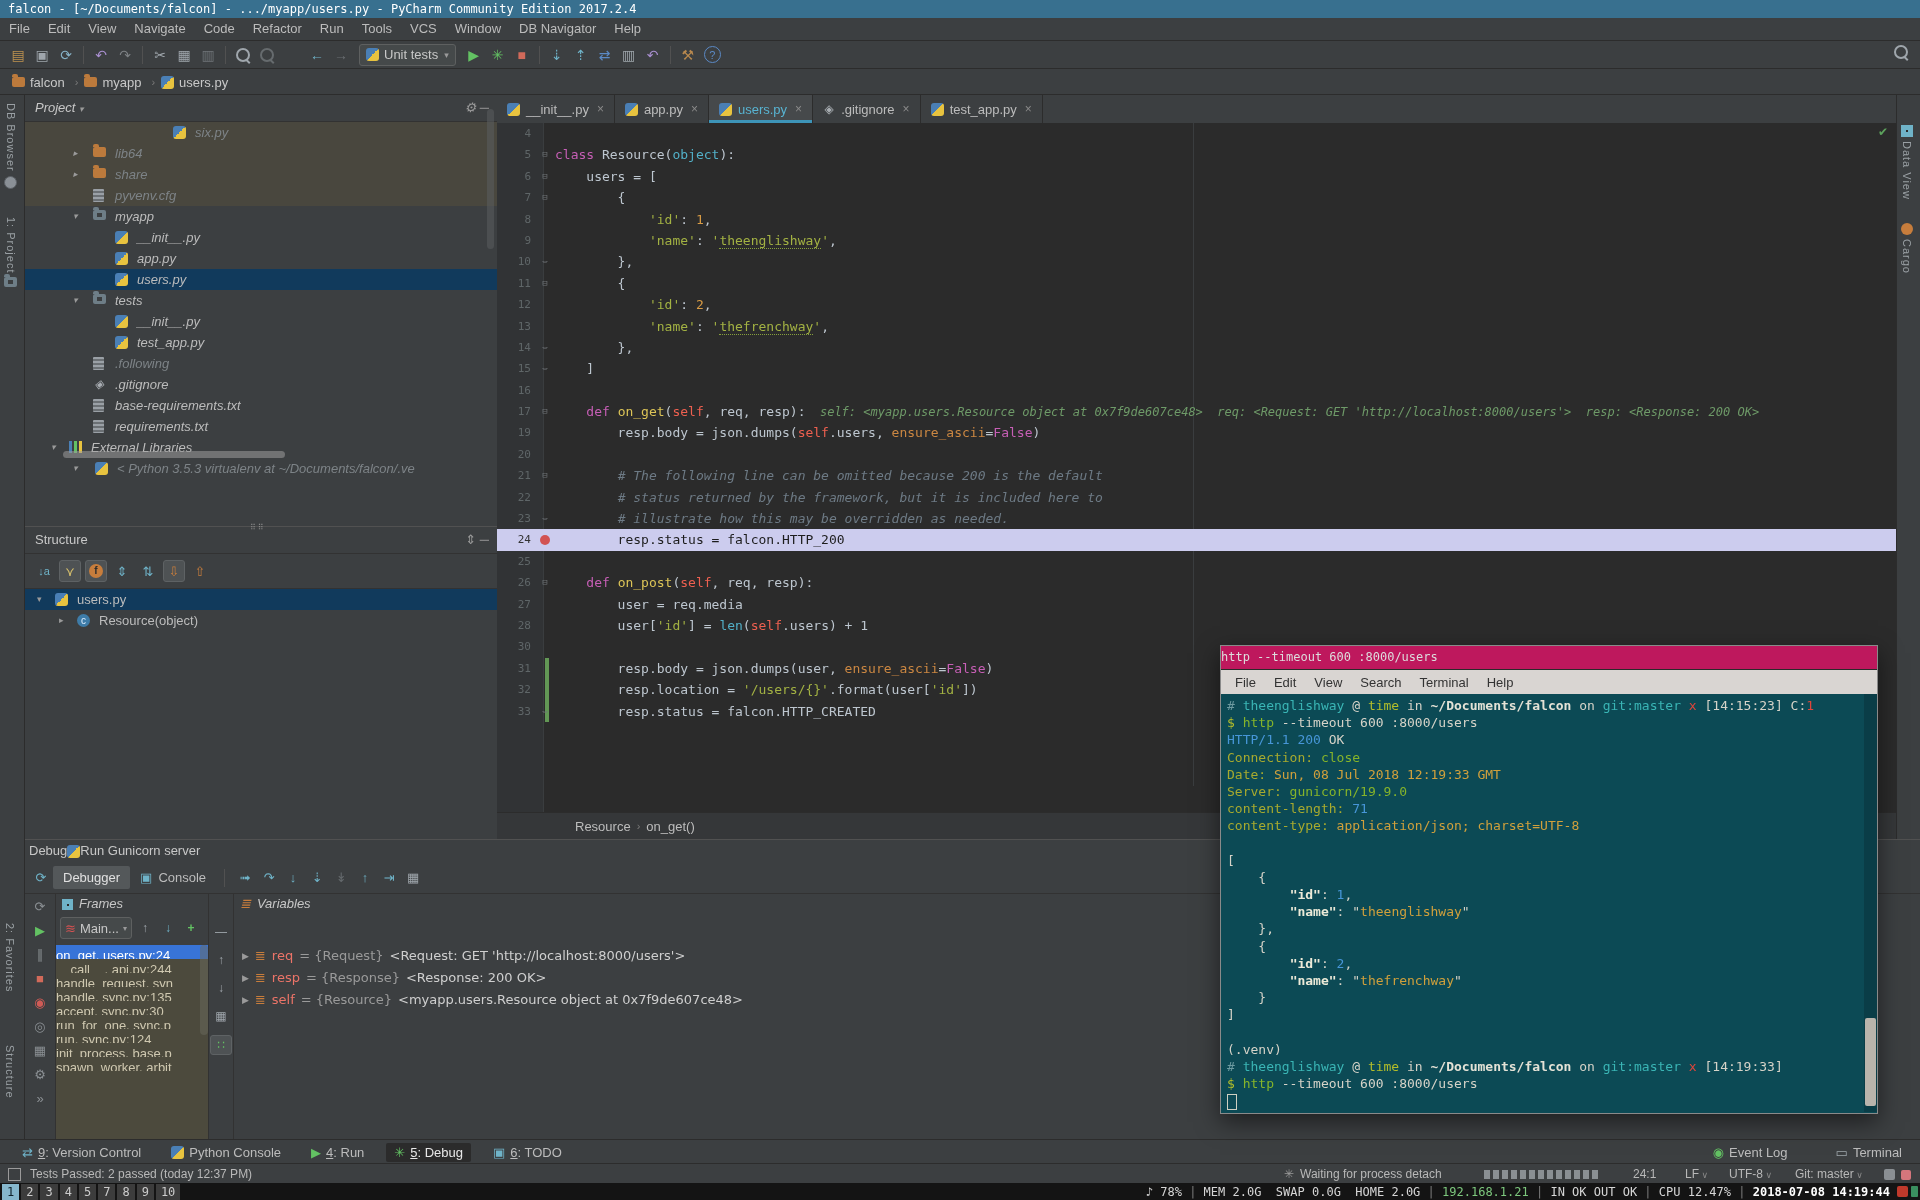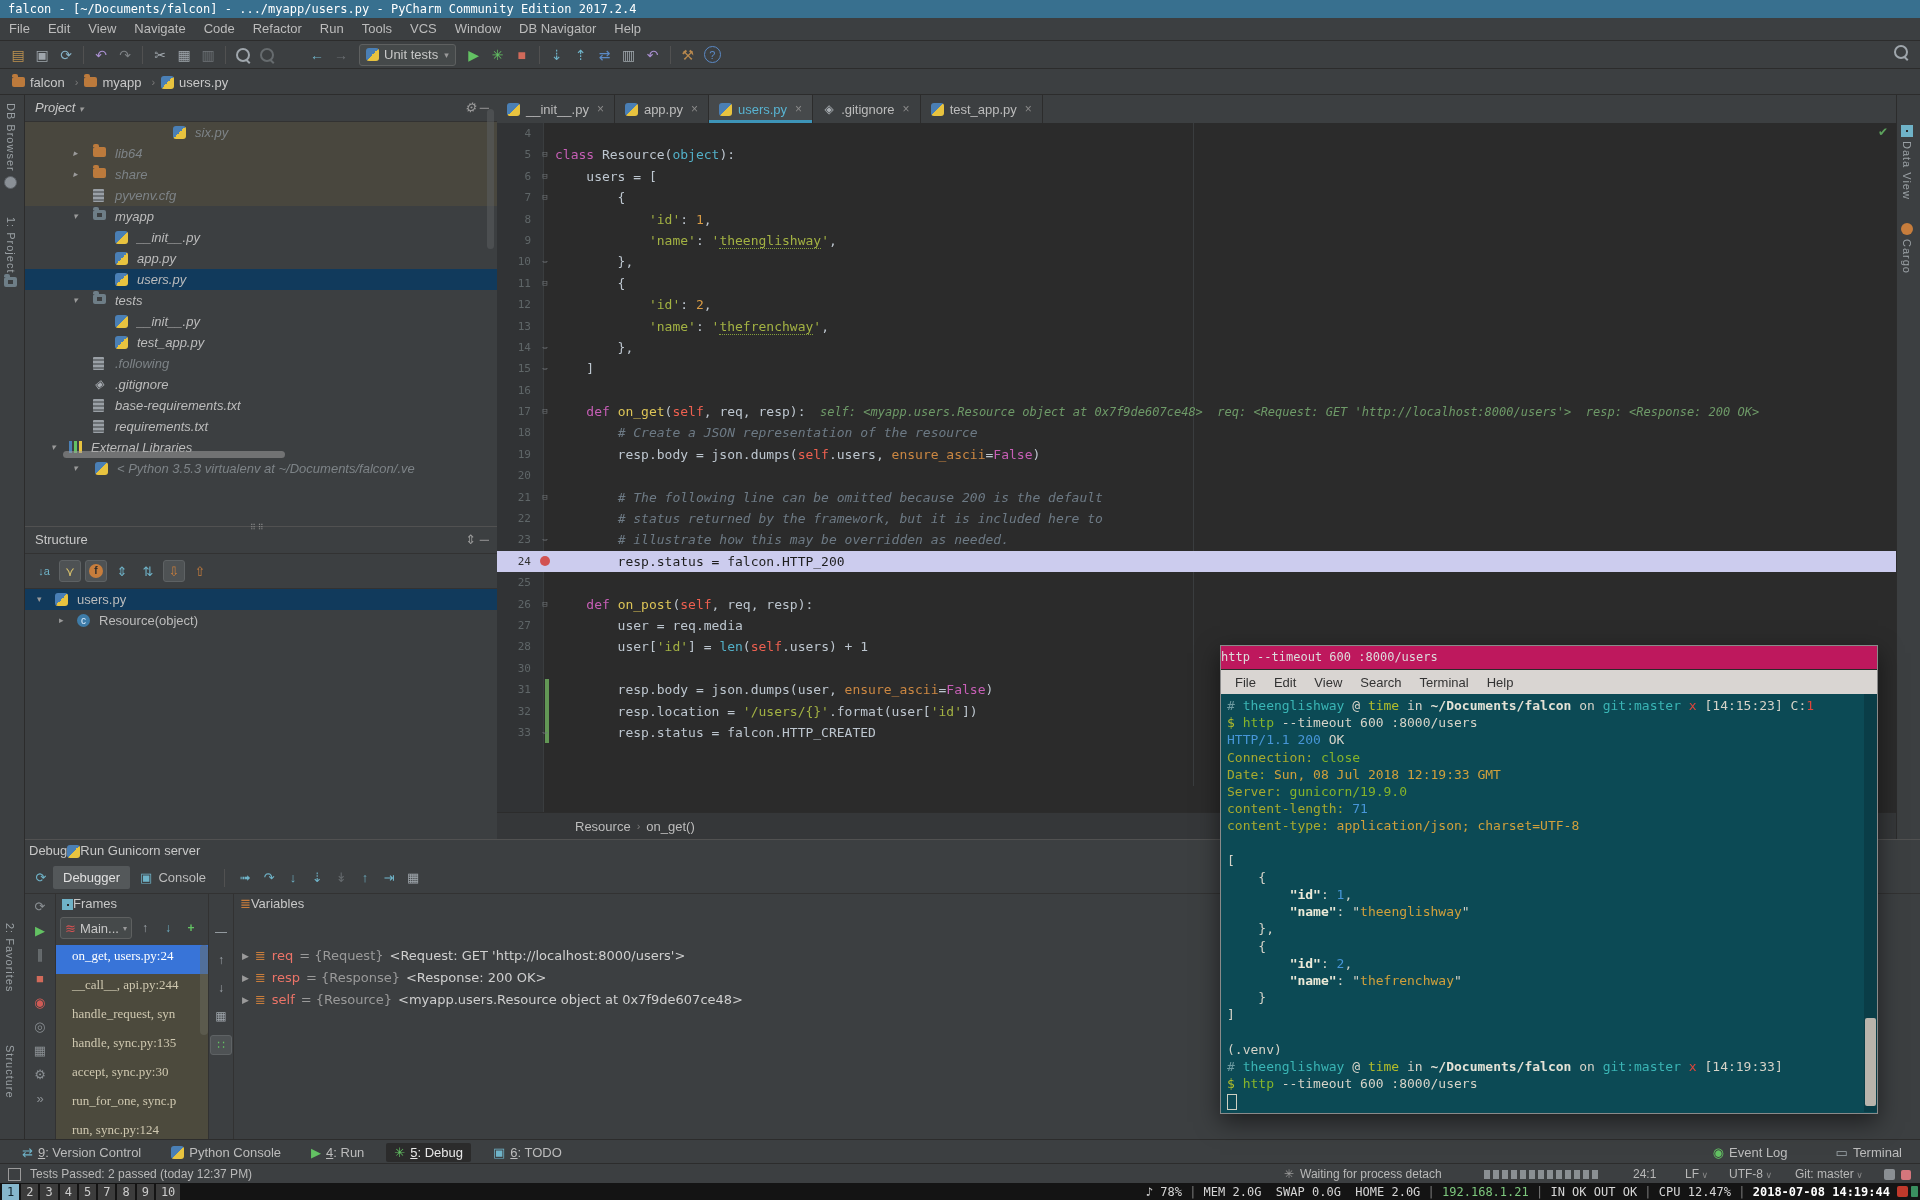--- a/index.html
+++ b/index.html
@@ -92,25 +92,25 @@
   #ed-crumbs{left:497px;top:812px;width:1399px;height:27px;background:#353739;border-top:1px solid #2c2c2c;display:flex;align-items:center;padding-left:78px;box-sizing:border-box;color:#bcbcbc;}
   
   #debug{left:25px;top:839px;width:1895px;height:300px;background:#3c3f41;border-top:1px solid #515151;}
   #dbg-header{height:22px;line-height:22px;padding-left:4px;color:#c8c8c8;display:flex;align-items:center;}
   #dbg-tabs{height:31px;display:flex;align-items:center;border-bottom:1px solid #323232;}
   .dtab{padding:4px 10px;display:inline-flex;align-items:center;gap:6px;color:#bcbcbc;}
   .dtab.active{background:#54585a;border-radius:2px;color:#e0e0e0;}
   .dbg-ic{display:inline-flex;width:24px;height:22px;align-items:center;justify-content:center;color:#6fb3c8;font-size:13px;}
   #dbg-left{position:absolute;left:0;top:53px;width:31px;bottom:0;border-right:1px solid #323232;display:flex;flex-direction:column;align-items:center;padding-top:6px;gap:9px;box-sizing:border-box;}
   #frames-pane{position:absolute;left:31px;top:53px;width:152px;bottom:0;}
-  .mini-header{height:22px;line-height:22px;color:#c8c8c8;padding-left:6px;display:flex;align-items:center;}
+  .mini-header{height:22px;line-height:22px;color:#c8c8c8;padding-left:6px;display:flex;gap:6px;align-items:center;font-style:italic;}
   #thread-row{height:26px;display:flex;align-items:center;gap:3px;padding-left:4px;}
   #thread-combo{display:inline-flex;align-items:center;border:1px solid #5e6060;background:#45494a;border-radius:3px;height:20px;padding:0 4px;gap:4px;color:#c8c8c8;max-width:78px;}
   #frames-list{position:absolute;left:0;right:0;top:52px;bottom:0;background:#4c4a3d;overflow:hidden;}
-  .frame-row{height:29px;line-height:21.5px;padding-left:16px;color:#cfc8b0;white-space:nowrap;overflow:hidden;font-family:Liberation Serif, serif;}
+  .frame-row{height:14px;line-height:21.5px;padding-left:0;color:#cfc8b0;white-space:nowrap;overflow:hidden;}
   .frame-row.selected{background:#3874d8;color:#fff;}
   #frames-scroll{position:absolute;right:0;top:52px;width:8px;height:90px;background:#6a6a5e;opacity:.5;border-radius:4px;}
   #mini-toolbar{position:absolute;left:183px;top:53px;width:26px;bottom:0;border-right:1px solid #323232;border-left:1px solid #323232;display:flex;flex-direction:column;align-items:center;padding-top:30px;gap:10px;box-sizing:border-box;}
   .mt-ic{color:#9fa6ac;font-size:12px;width:20px;height:18px;display:inline-flex;align-items:center;justify-content:center;}
   .mt-ic.sel{border:1px solid #5e6264;background:#4e5254;border-radius:3px;color:#63c263;}
   #vars-pane{position:absolute;left:209px;top:53px;right:0;bottom:0;}
   #vars-list{position:absolute;left:0;top:52px;right:0;bottom:0;}
   .var-row{height:22px;line-height:22px;display:flex;gap:6px;align-items:center;padding-left:8px;font-family:"DejaVu Sans",sans-serif;font-size:13px;}
   .var-row .exp{color:#9a9a9a;font-size:9px;}
   .var-name{color:#ec7468;}
@@ -406,21 +406,20 @@
         <div class="cl"><span class="lno">8</span><span class="foldc"></span><span class="codec"><span class="tk-pl">            </span><span class="tk-str">'id'</span><span class="tk-pl">: </span><span class="tk-num">1</span><span class="tk-pl">,</span></span></div>
         <div class="cl"><span class="lno">9</span><span class="foldc"></span><span class="codec"><span class="tk-pl">            </span><span class="tk-str">'name'</span><span class="tk-pl">: </span><span class="tk-str">'</span><span class="tk-str tk-typo">theenglishway</span><span class="tk-str">'</span><span class="tk-pl">,</span></span></div>
         <div class="cl"><span class="lno">10</span><span class="foldc">⌣</span><span class="codec"><span class="tk-pl">        },</span></span></div>
         <div class="cl"><span class="lno">11</span><span class="foldc">⊟</span><span class="codec"><span class="tk-pl">        {</span></span></div>
         <div class="cl"><span class="lno">12</span><span class="foldc"></span><span class="codec"><span class="tk-pl">            </span><span class="tk-str">'id'</span><span class="tk-pl">: </span><span class="tk-num">2</span><span class="tk-pl">,</span></span></div>
         <div class="cl"><span class="lno">13</span><span class="foldc"></span><span class="codec"><span class="tk-pl">            </span><span class="tk-str">'name'</span><span class="tk-pl">: </span><span class="tk-str">'</span><span class="tk-str tk-typo">thefrenchway</span><span class="tk-str">'</span><span class="tk-pl">,</span></span></div>
         <div class="cl"><span class="lno">14</span><span class="foldc">⌣</span><span class="codec"><span class="tk-pl">        },</span></span></div>
         <div class="cl"><span class="lno">15</span><span class="foldc">⌣</span><span class="codec"><span class="tk-pl">    ]</span></span></div>
         <div class="cl"><span class="lno">16</span><span class="foldc"></span><span class="codec"></span></div>
         <div class="cl"><span class="lno">17</span><span class="foldc">⊟</span><span class="codec"><span class="tk-pl">    </span><span class="tk-kw">def</span><span class="tk-pl"> </span><span class="tk-fn">on_get</span><span class="tk-pl">(</span><span class="tk-slf">self</span><span class="tk-pl">, req, resp):</span><span class="tk-dbg">  self: &lt;myapp.users.Resource object at 0x7f9de607ce48&gt;  req: &lt;Request: GET 'http://localhost:8000/users'&gt;  resp: &lt;Response: 200 OK&gt;</span></span></div>
-        <div class="cl"><span class="lno">18</span><span class="foldc"></span><span class="codec"><span class="tk-pl">        </span><span class="tk-cmt"># Create a JSON representation of the resource</span></span></div>
         <div class="cl"><span class="lno">19</span><span class="foldc"></span><span class="codec"><span class="tk-pl">        resp.body = json.dumps(</span><span class="tk-slf">self</span><span class="tk-pl">.users, </span><span class="tk-prm">ensure_ascii</span><span class="tk-pl">=</span><span class="tk-kw">False</span><span class="tk-pl">)</span></span></div>
         <div class="cl"><span class="lno">20</span><span class="foldc"></span><span class="codec"></span></div>
         <div class="cl"><span class="lno">21</span><span class="foldc">⊟</span><span class="codec"><span class="tk-pl">        </span><span class="tk-cmt"># The following line can be omitted because 200 is the default</span></span></div>
         <div class="cl"><span class="lno">22</span><span class="foldc"></span><span class="codec"><span class="tk-pl">        </span><span class="tk-cmt"># status returned by the framework, but it is included here to</span></span></div>
         <div class="cl"><span class="lno">23</span><span class="foldc">⌣</span><span class="codec"><span class="tk-pl">        </span><span class="tk-cmt"># illustrate how this may be overridden as needed.</span></span></div>
         <div class="cl hl"><span class="lno">24</span><span class="foldc"><span class="bp"></span></span><span class="codec"><span class="tk-hlt">        resp.status = falcon.HTTP_200</span></span></div>
         <div class="cl"><span class="lno">25</span><span class="foldc"></span><span class="codec"></span></div>
         <div class="cl"><span class="lno">26</span><span class="foldc">⊟</span><span class="codec"><span class="tk-pl">    </span><span class="tk-kw">def</span><span class="tk-pl"> </span><span class="tk-fn">on_post</span><span class="tk-pl">(</span><span class="tk-slf">self</span><span class="tk-pl">, req, resp):</span></span></div>
         <div class="cl"><span class="lno">27</span><span class="foldc"></span><span class="codec"><span class="tk-pl">        user = req.media</span></span></div>
         <div class="cl"><span class="lno">28</span><span class="foldc"></span><span class="codec"><span class="tk-pl">        user[</span><span class="tk-str">'id'</span><span class="tk-pl">] = </span><span class="tk-bi">len</span><span class="tk-pl">(</span><span class="tk-slf">self</span><span class="tk-pl">.users) + 1</span></span></div>

